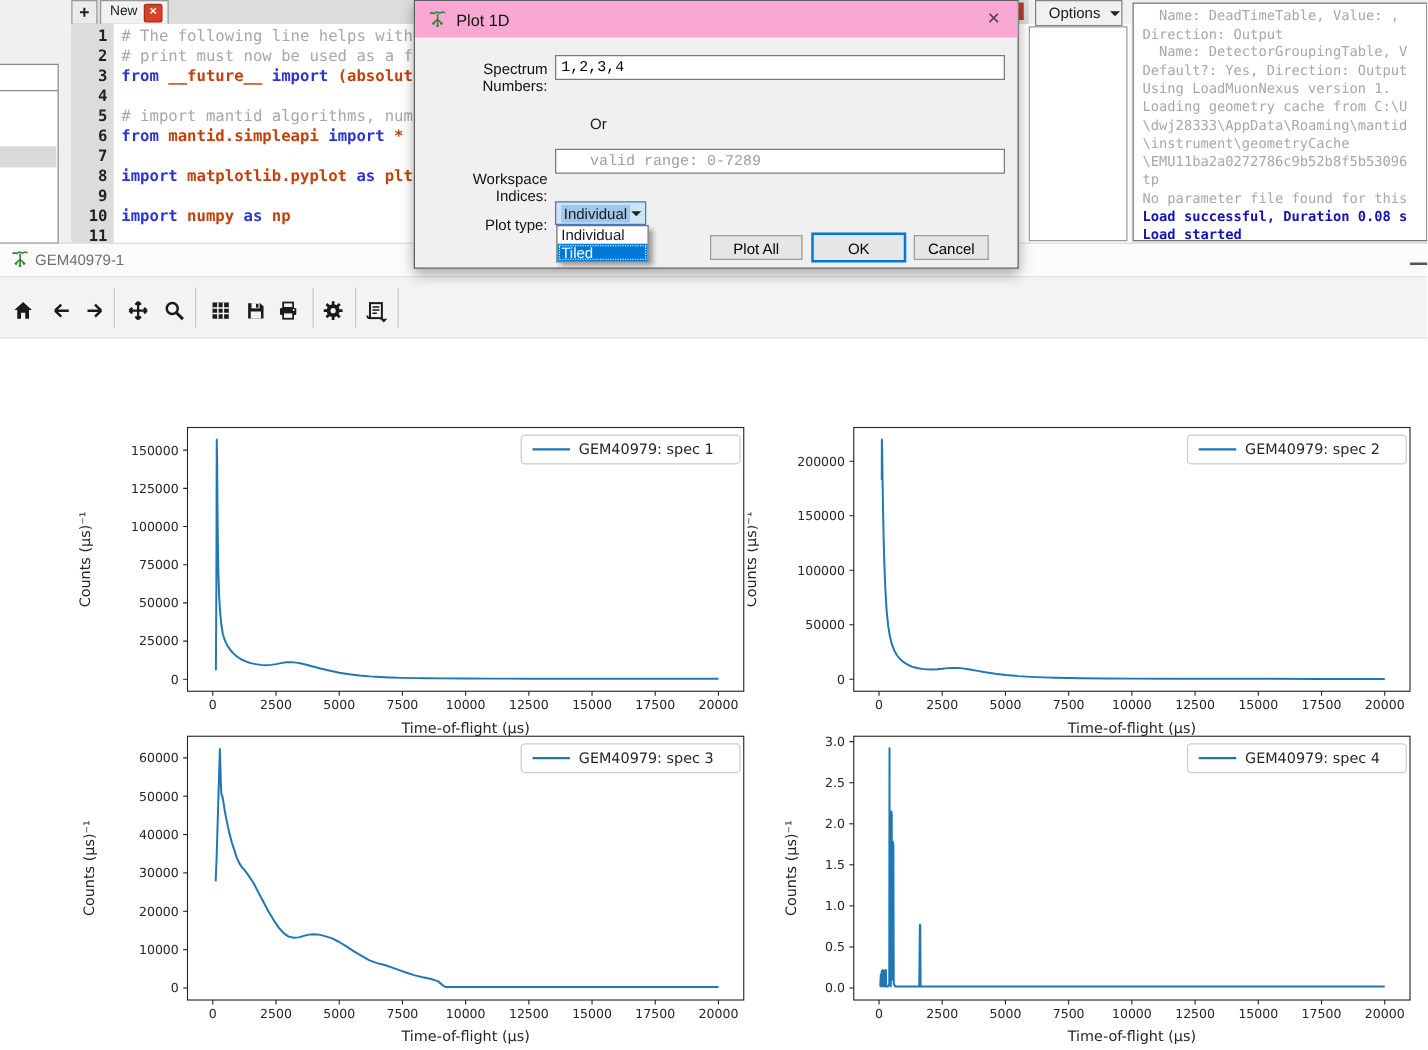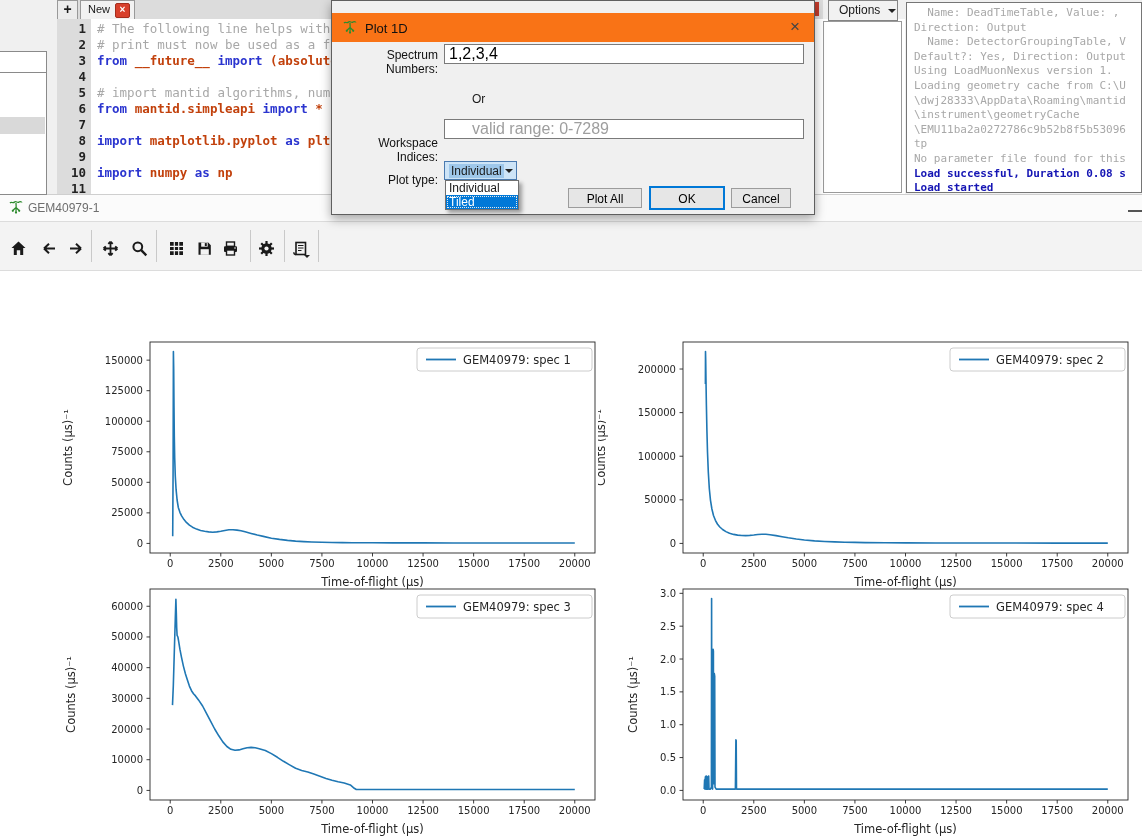--- a/index.html
+++ b/index.html
@@ -50,27 +50,27 @@
   #dock-dash{left:1128px;top:210px;width:14px;height:2px;background:#555;}
   #fig-toolbar{left:0;top:222px;width:1142px;height:48px;background:#f3f3f3;border-bottom:1px solid #dcdcdc;}
   .tb-btn{position:absolute;top:18px;width:17px;height:17px;}
   .tb-sep{position:absolute;top:8px;width:1px;height:32px;background:#c9c9c9;}
   #figure-area{left:0;top:271px;width:1142px;height:569px;background:#fff;}
   .plot-svg{position:absolute;}
 
   
   #plot1d-dialog{left:331px;top:0;width:484px;height:215px;background:#f0f0f0;border:1px solid #5f5f5f;
                  box-sizing:border-box;box-shadow:0 4px 10px rgba(0,0,0,.35);z-index:50;}
-  #dlg-titlebar{position:absolute;left:0;top:12px;width:100%;height:29px;background:#f97316;}
+  #dlg-titlebar{position:absolute;left:0;top:0;width:100%;height:29px;background:#f9a8d4;}
   #dlg-title{position:absolute;left:33px;top:8px;font-size:13px;color:#111;}
   #dlg-close{position:absolute;right:8px;top:3px;width:22px;height:22px;text-align:center;
              line-height:22px;font-size:17px;color:#444;}
   .dlg-label{position:absolute;left:6px;width:100px;text-align:right;font-size:12px;color:#111;}
   .dlg-input{position:absolute;left:112px;width:360px;height:20px;border:1px solid #7a7a7a;background:#fff;
-             font-size:16px;padding:0 4px;box-sizing:border-box;font-family:Liberation Sans, sans-serif;}
+             font-size:12px;padding:0 4px;box-sizing:border-box;font-family:Liberation Mono, monospace;}
   .dlg-input::placeholder{color:#9e9e9e;}
   #dlg-or{position:absolute;left:140px;top:91px;font-size:12px;}
   #plot-type-combo{position:absolute;left:112px;top:160px;width:73px;height:19px;background:#cde4f7;
                    border:1px solid #4a7ab0;box-sizing:border-box;}
   #combo-value{position:absolute;left:4px;top:2px;font-size:12px;background:#9ec7ea;padding:0 2px;}
   #combo-arrow{position:absolute;right:3px;top:7px;}
   #combo-dropdown{position:absolute;left:113px;top:179px;width:72px;background:#fff;border:1px solid #707070;
                   box-shadow:3px 3px 4px rgba(0,0,0,.35);z-index:60;}
   .dd-item{height:14px;line-height:14px;font-size:12px;padding-left:3px;}
   .dd-item.selected{background:#0078d7;color:#fff;outline:1px dotted #e6e6e6;outline-offset:-2px;}

